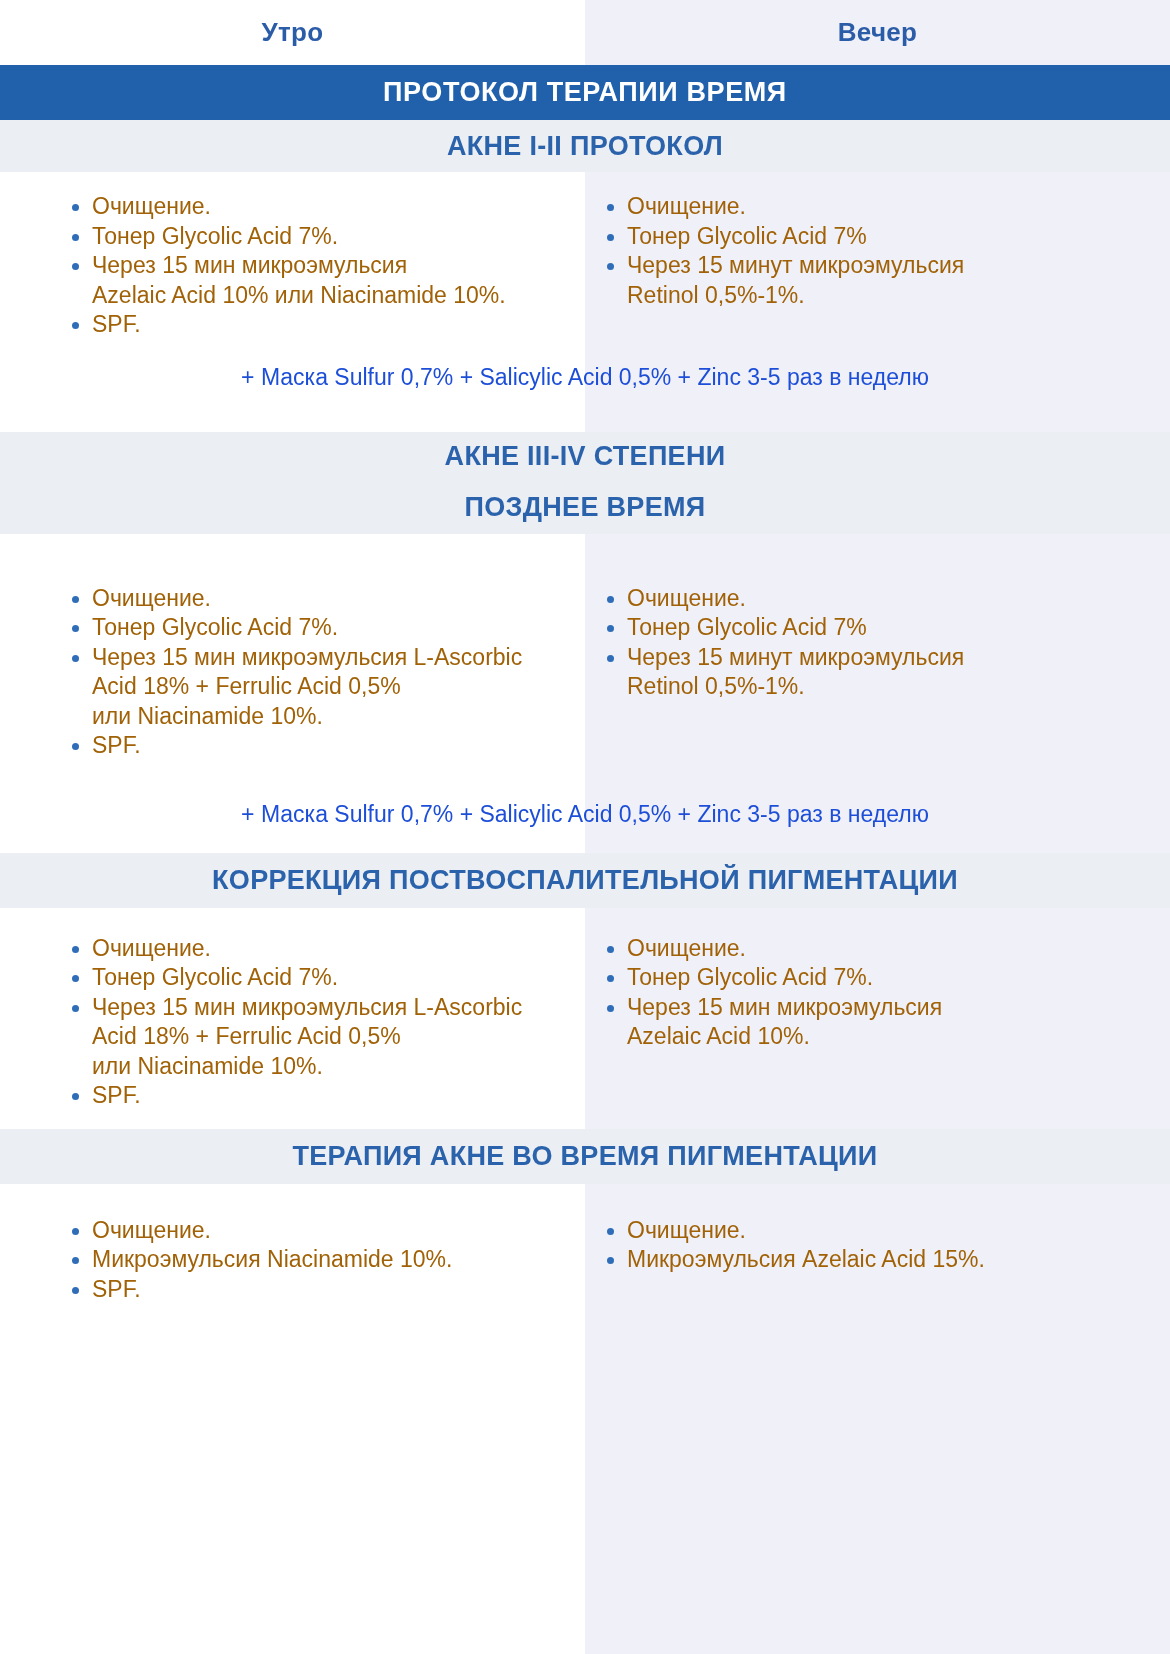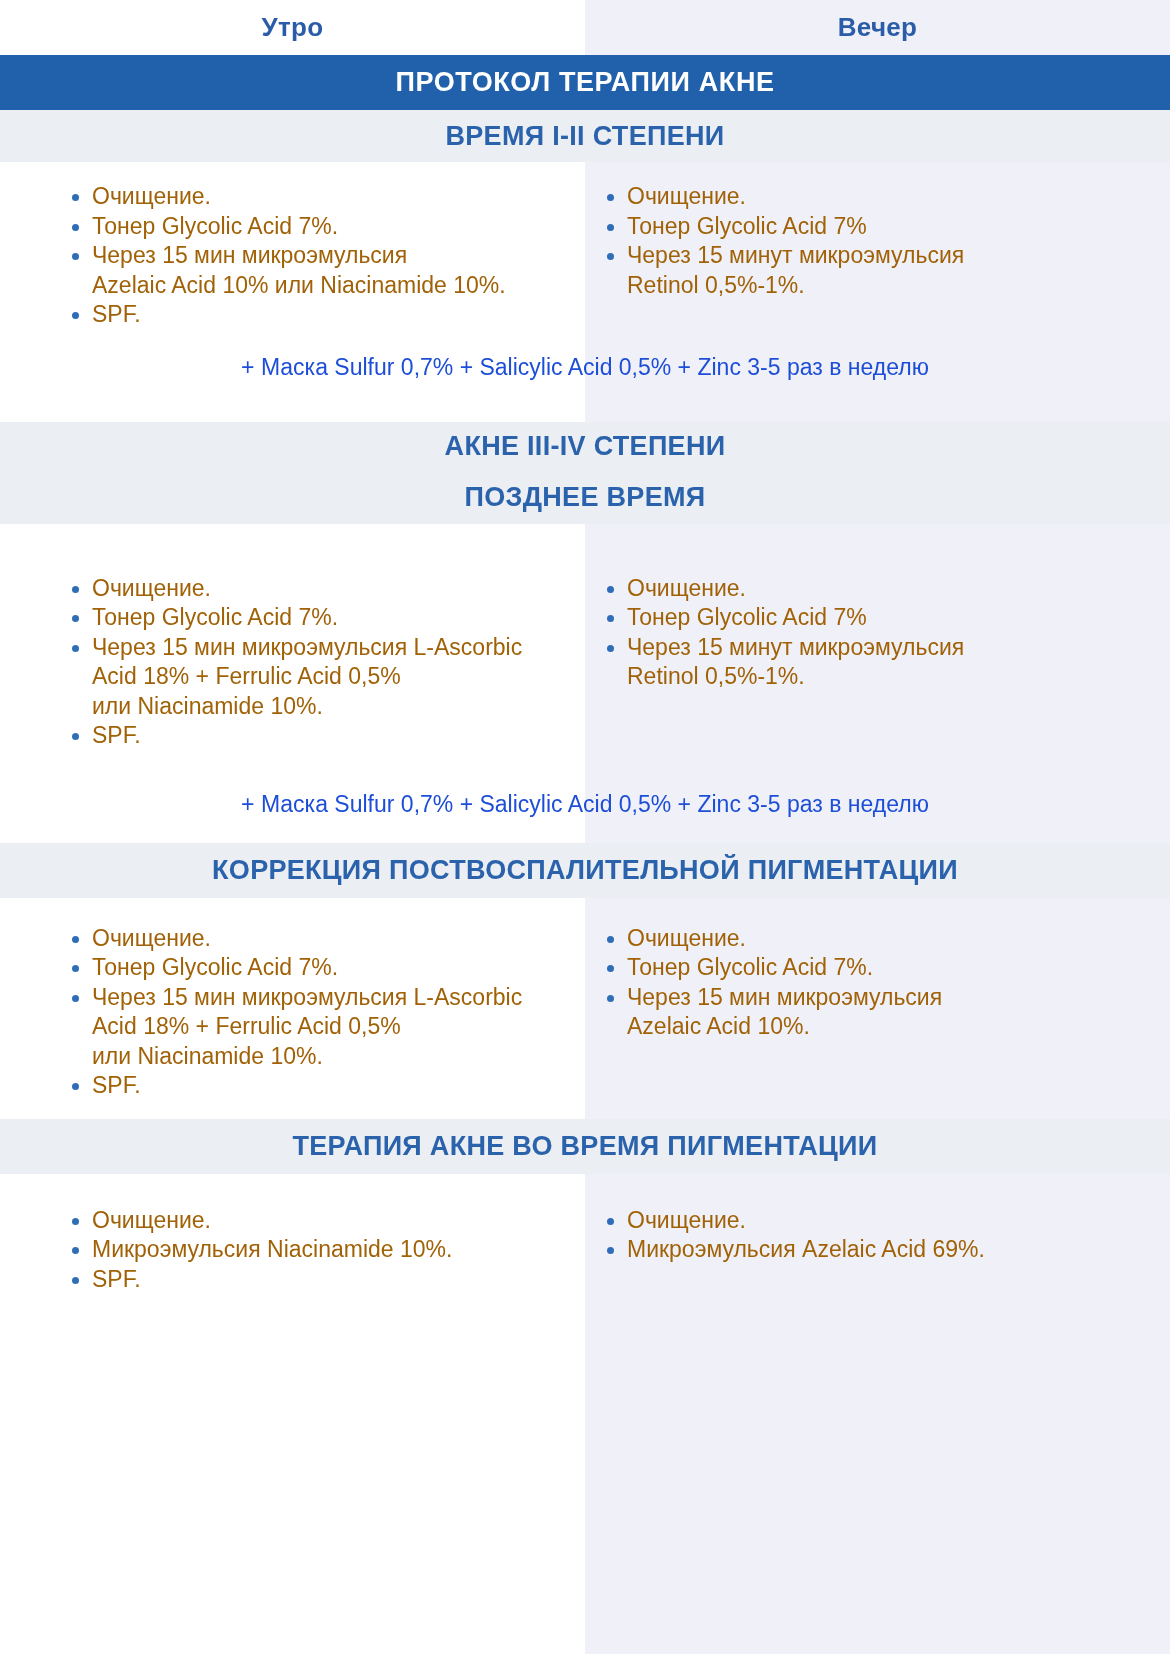--- a/index.html
+++ b/index.html
@@ -10,21 +10,21 @@
     font-family: "Liberation Sans", "DejaVu Sans", sans-serif;
     color: #3e4245;
     overflow: hidden;
   }
   .evening-bg {
     position: absolute; left: 585px; top: 0; width: 585px; height: 1654px;
     background: #f0f1f8; z-index: 0;
   }
   .content { position: relative; z-index: 1; }
 
-  .col-headers { display: flex; height: 55px; }
+  .col-headers { display: flex; height: 65px; }
   .col-headers .col {
     width: 585px; display: flex; align-items: center; justify-content: center;
     font-size: 26px; font-weight: bold; color: #2b5ca8; letter-spacing: 0.3px;
   }
 
   .banner {
     height: 55px; background: #2161ac; display: flex; align-items: center; justify-content: center;
   }
   .banner span {
     color: #ffffff; font-size: 27px; font-weight: bold; letter-spacing: 0.6px;
@@ -72,26 +72,26 @@
 <div class="evening-bg"></div>
 
 <div class="content">
 
   <div class="col-headers">
     <div class="col">Утро</div>
     <div class="col">Вечер</div>
   </div>
 
   <div class="banner">
-    <span>ПРОТОКОЛ ТЕРАПИИ АКНЕ</span>
+    <span>ПРОТОКОЛ ТЕРАПИИ ВРЕМЯ</span>
   </div>
 
   <section>
     <div class="band">
-      <span>ВРЕМЯ I-II СТЕПЕНИ</span>
+      <span>АКНЕ I-II ПРОТОКОЛ</span>
     </div>
     <div class="cols cols-1">
       <ul class="blist morning">
         <li>
             <span class="dot"></span>
             <span class="txt">Очищение.</span>
           </li>
         <li>
             <span class="dot"></span>
             <span class="txt">Тонер Glycolic Acid 7%.</span>
@@ -237,19 +237,19 @@
             <span class="txt">SPF.</span>
           </li>
       </ul>
       <ul class="blist evening">
         <li>
             <span class="dot"></span>
             <span class="txt">Очищение.</span>
           </li>
         <li>
             <span class="dot"></span>
-            <span class="txt">Микроэмульсия Azelaic Acid 69%.</span>
+            <span class="txt">Микроэмульсия Azelaic Acid 15%.</span>
           </li>
       </ul>
     </div>
   </section>
 
 </div>
 
 </body></html>

